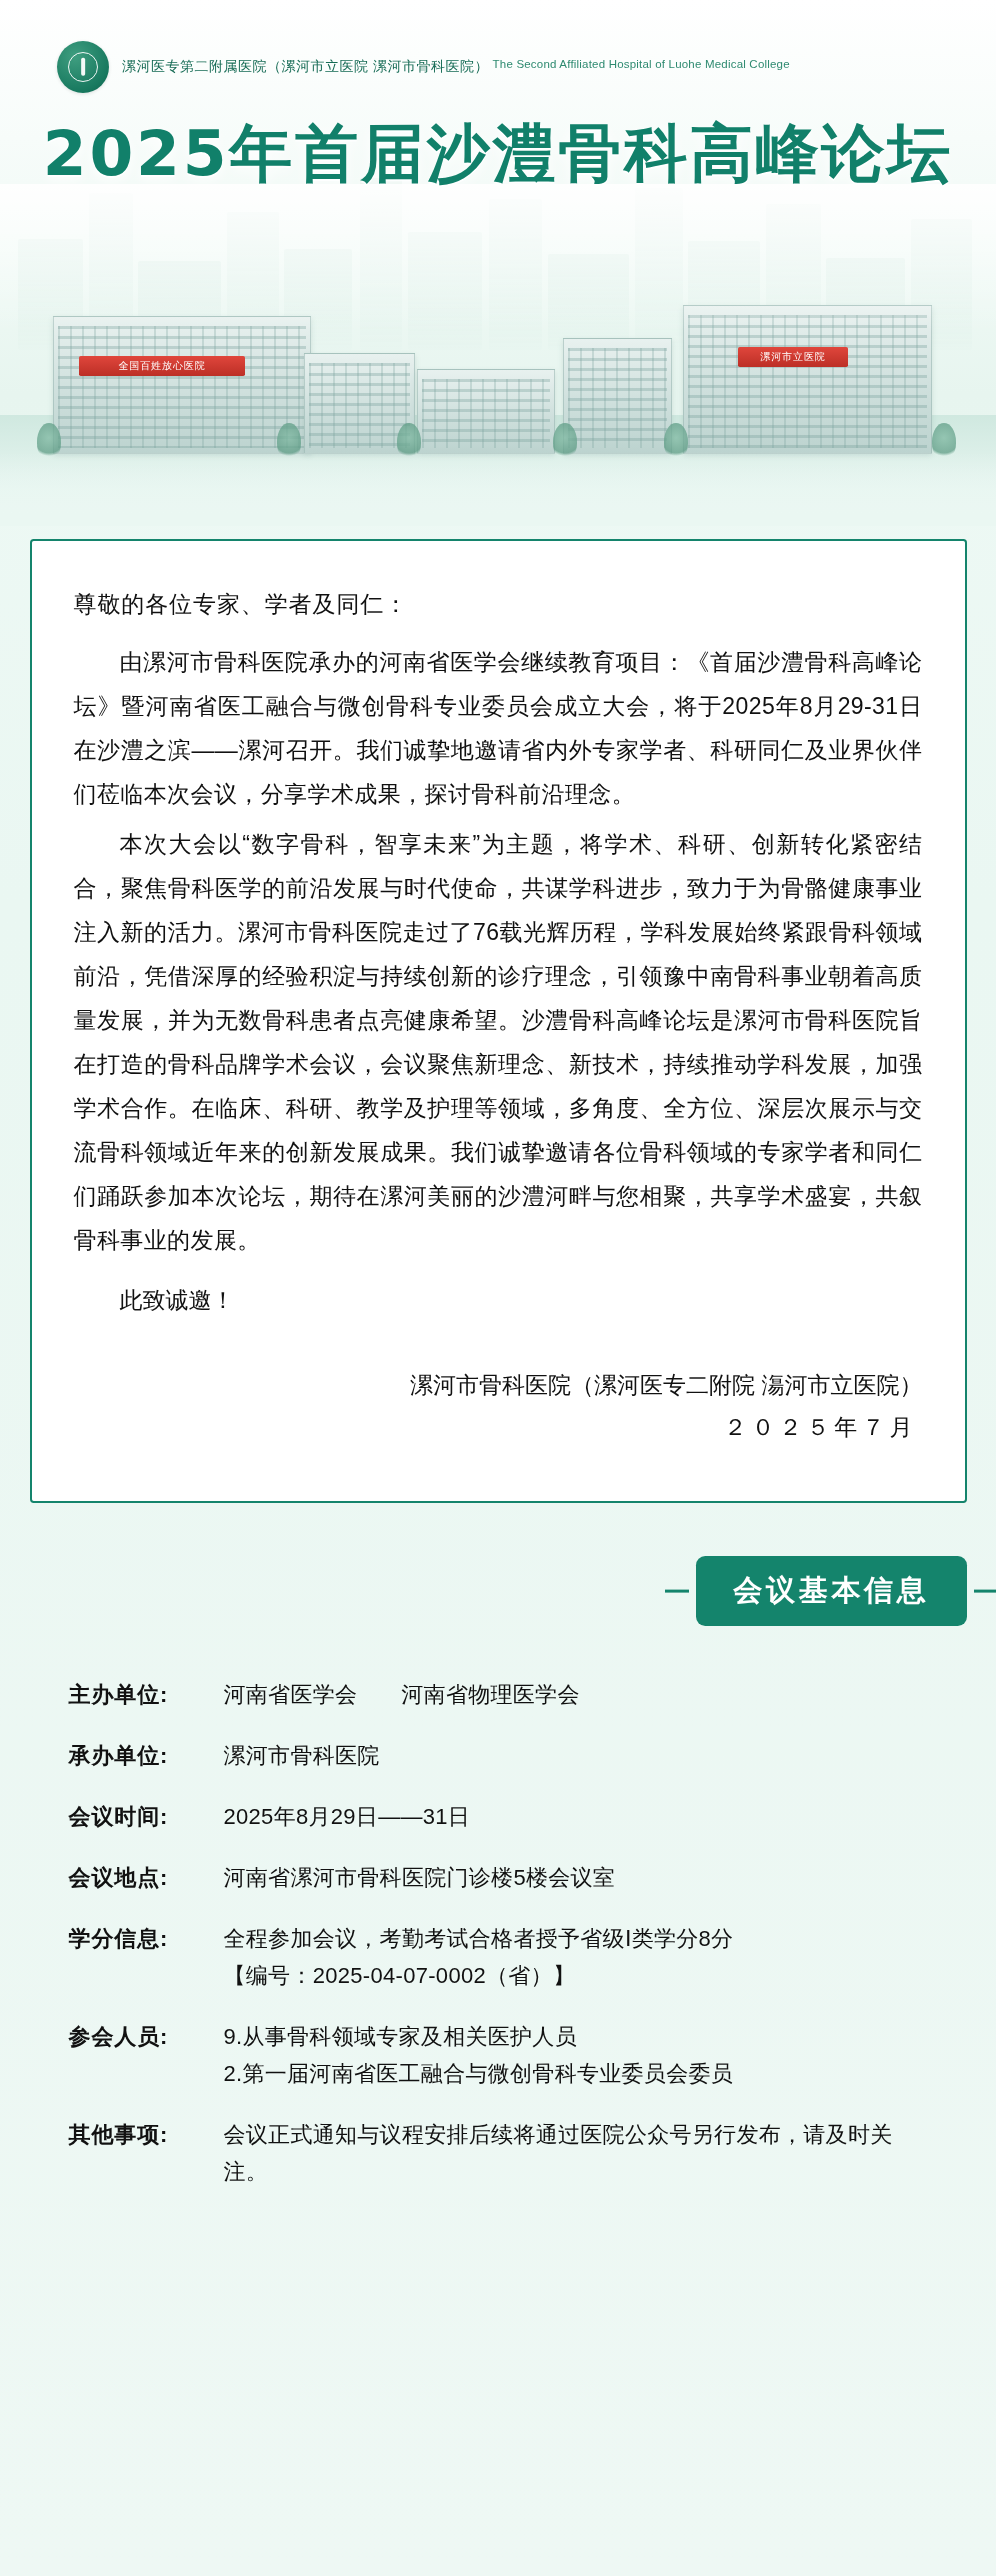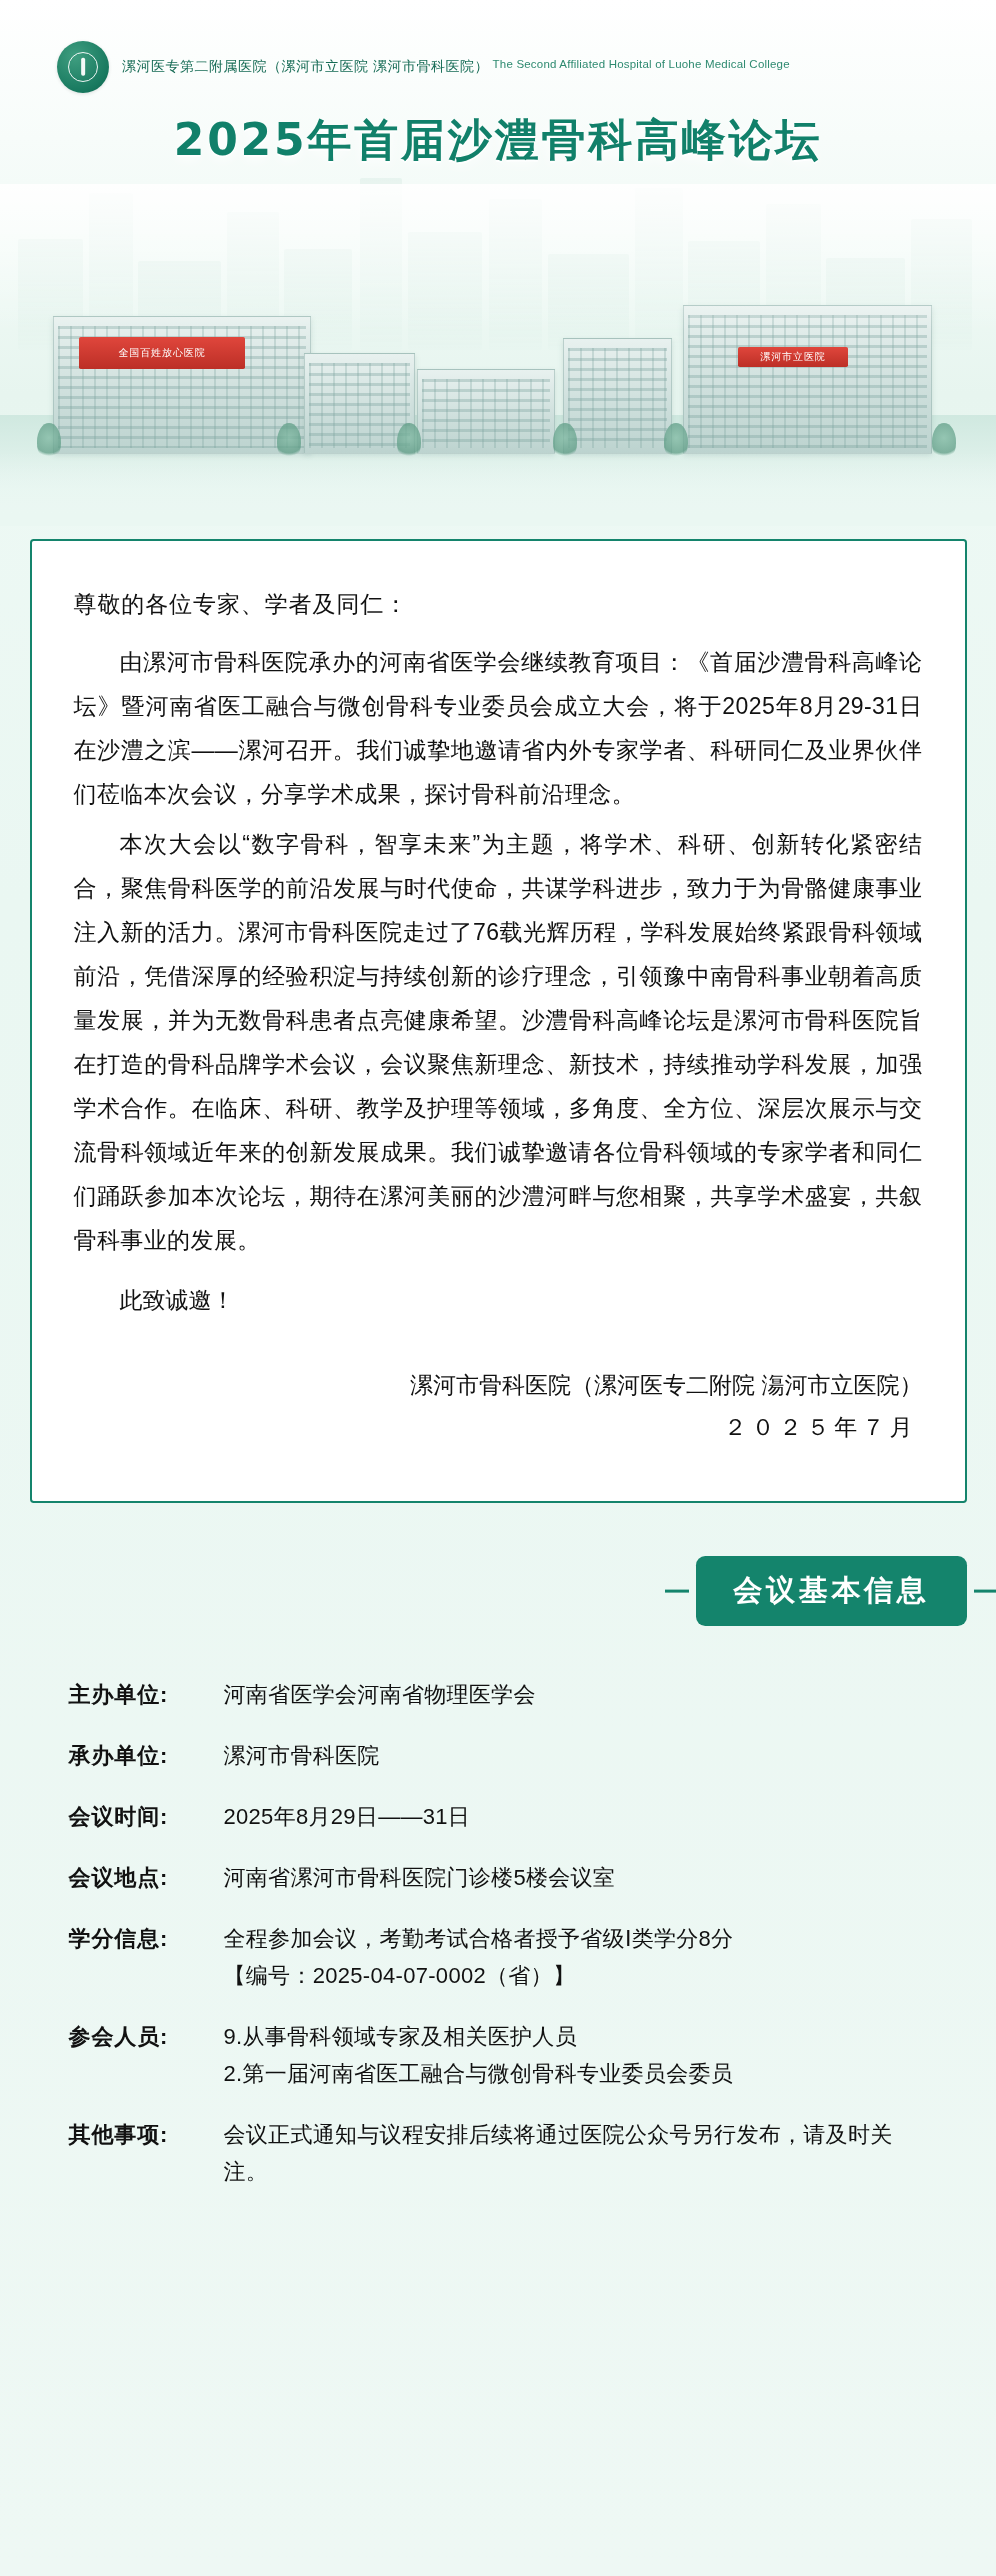--- a/index.html
+++ b/index.html
@@ -118,21 +118,21 @@
     box-shadow: 0 0 0 0 transparent, -8.3px 0 0 -6.5px rgba(255,255,255,.9), 8.3px 0 0 -6.5px rgba(255,255,255,.9);
   }
   .logo-text { display: flex; gap: 3.7px; }
   .logo-cn { font-size: 14px; color: #166b55; letter-spacing: 0.5px; white-space: nowrap; }
   .logo-en { font-size: 11.5px; color: #2e8a70; letter-spacing: 0.2px; white-space: nowrap; }
 
   .hero-title {
     position: absolute; left: 0; right: 0; top: 111px;
     text-align: center; z-index: 6;
     font-family: "DejaVu Sans", "Liberation Sans", sans-serif;
-    font-size: 44px;
+    font-size: 63px;
     font-weight: bold;
     color: #11806a;
     letter-spacing: 2.8px;
     text-shadow: 0 1.8px 0 rgba(255,255,255,.85), 0 3.7px 13px rgba(255,255,255,.9);
   }
 
   
   .letter-wrap { padding: 13px 29.5px 0; }
   .letter-card {
     border: 2.8px solid #14846c;
@@ -193,21 +193,21 @@
     line-height: 37px;
   }
   .info-value {
     font-size: 22px;
     color: #111;
     line-height: 37px;
     letter-spacing: 0.3px;
     flex: 1;
   }
   .info-value .sub { display: block; }
-  .gap-lg { }
+  .gap-lg { margin-left: 44px; }
 </style>
 </head>
 <body>
 
 <div class="page">
 
   <div class="hero">
     <div class="hero-sky"></div>
 
     <div class="skyline">
@@ -224,21 +224,21 @@
       <div style="left:688px; width:72px;  height:109px;"></div>
       <div style="left:766px; width:55px;  height:146px;"></div>
       <div style="left:826px; width:79px;  height:92px;"></div>
       <div style="left:911px; width:61px;  height:131px;"></div>
     </div>
 
     <div class="photo-band">
       <div class="ground"></div>
 
       <div class="bldg" style="left:53px; width:258px; height:138px;"></div>
-      <div class="redband" style="left:79px; bottom:157px; width:166px; height:32px;margin-top:9px;">全国百姓放心医院</div>
+      <div class="redband" style="left:79px; bottom:150px; width:166px; height:20px;margin-top:9px;">全国百姓放心医院</div>
       <div class="bldg" style="left:304px; width:111px; height:101px;"></div>
 
       <div class="bldg" style="left:417px; width:138px; height:85px;"></div>
       <div class="bldg" style="left:563px; width:109px; height:116px;"></div>
 
       <div class="bldg" style="left:683px; width:249px; height:149px;"></div>
       <div class="redband" style="left:738px; bottom:159px; width:110px; height:20px;">漯河市立医院</div>
 
       <div class="tree" style="left:37px;"></div>
       <div class="tree" style="left:277px;"></div>

